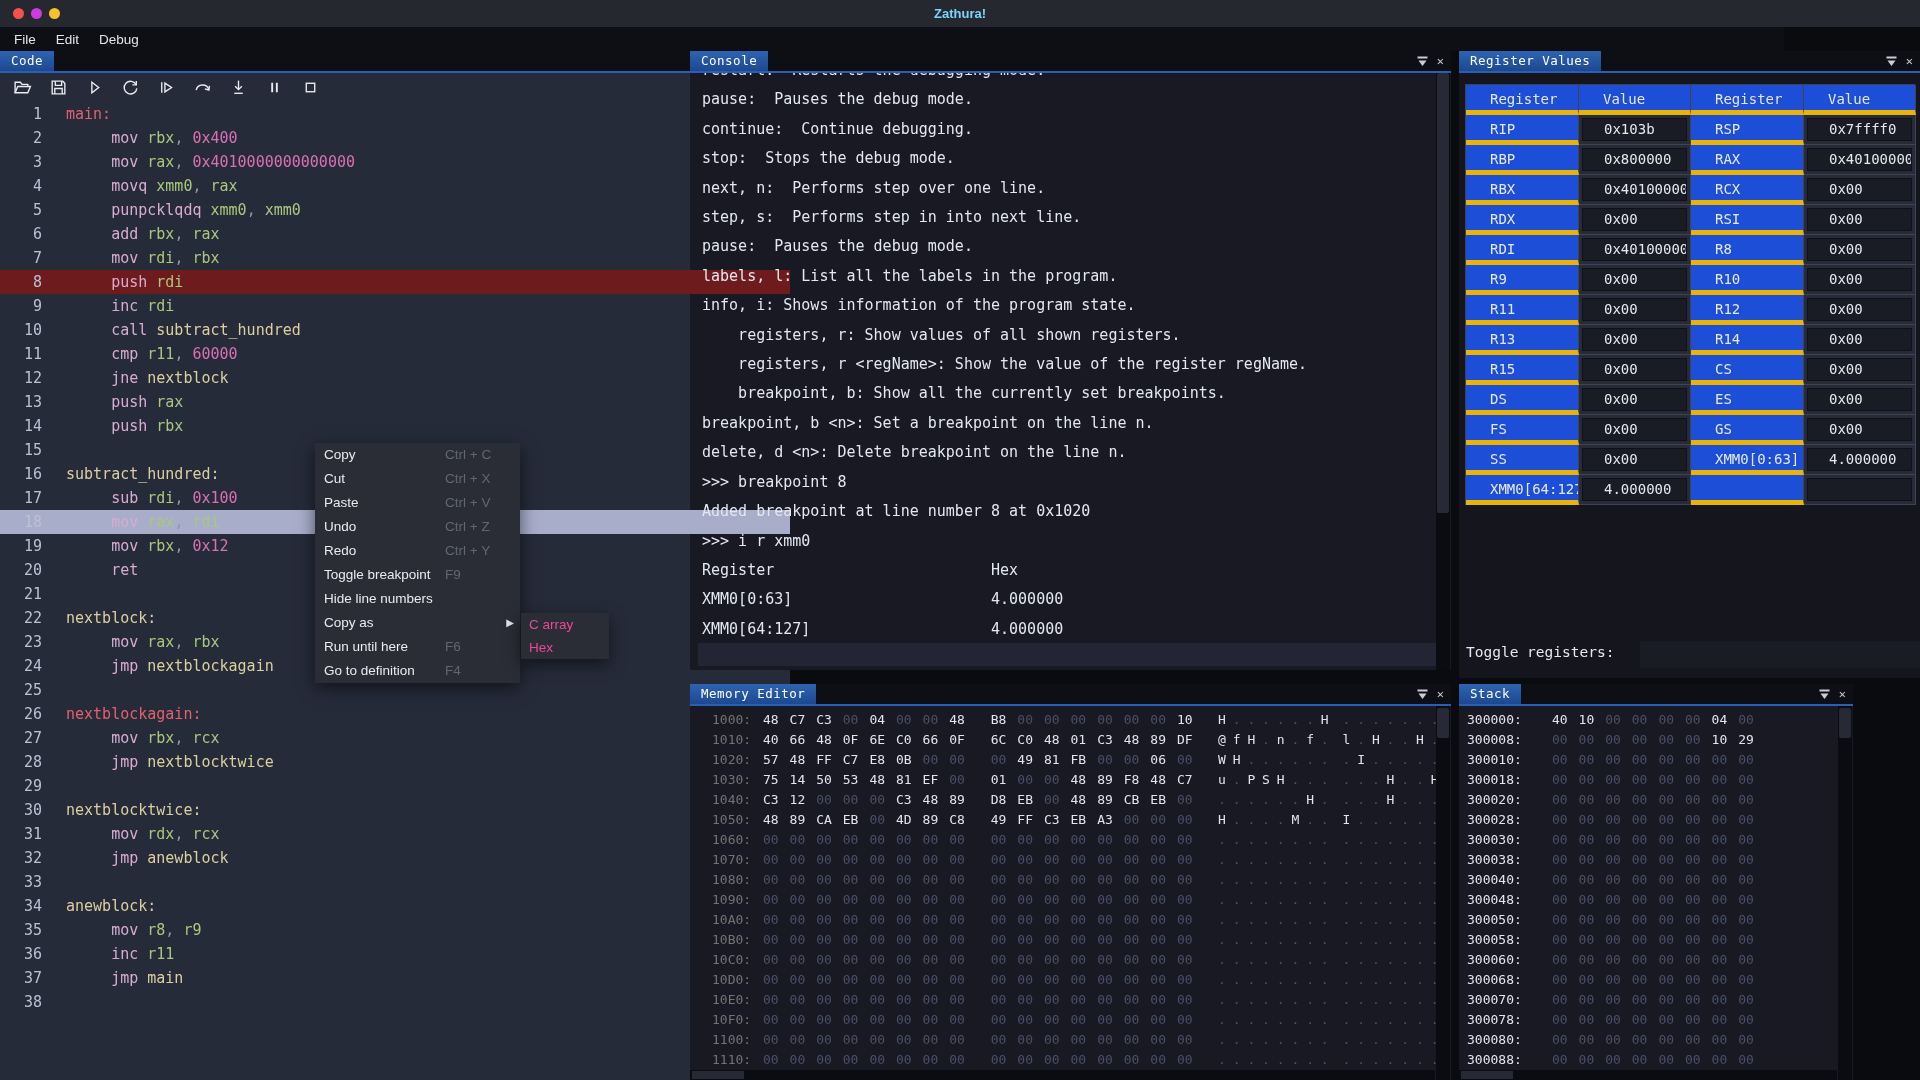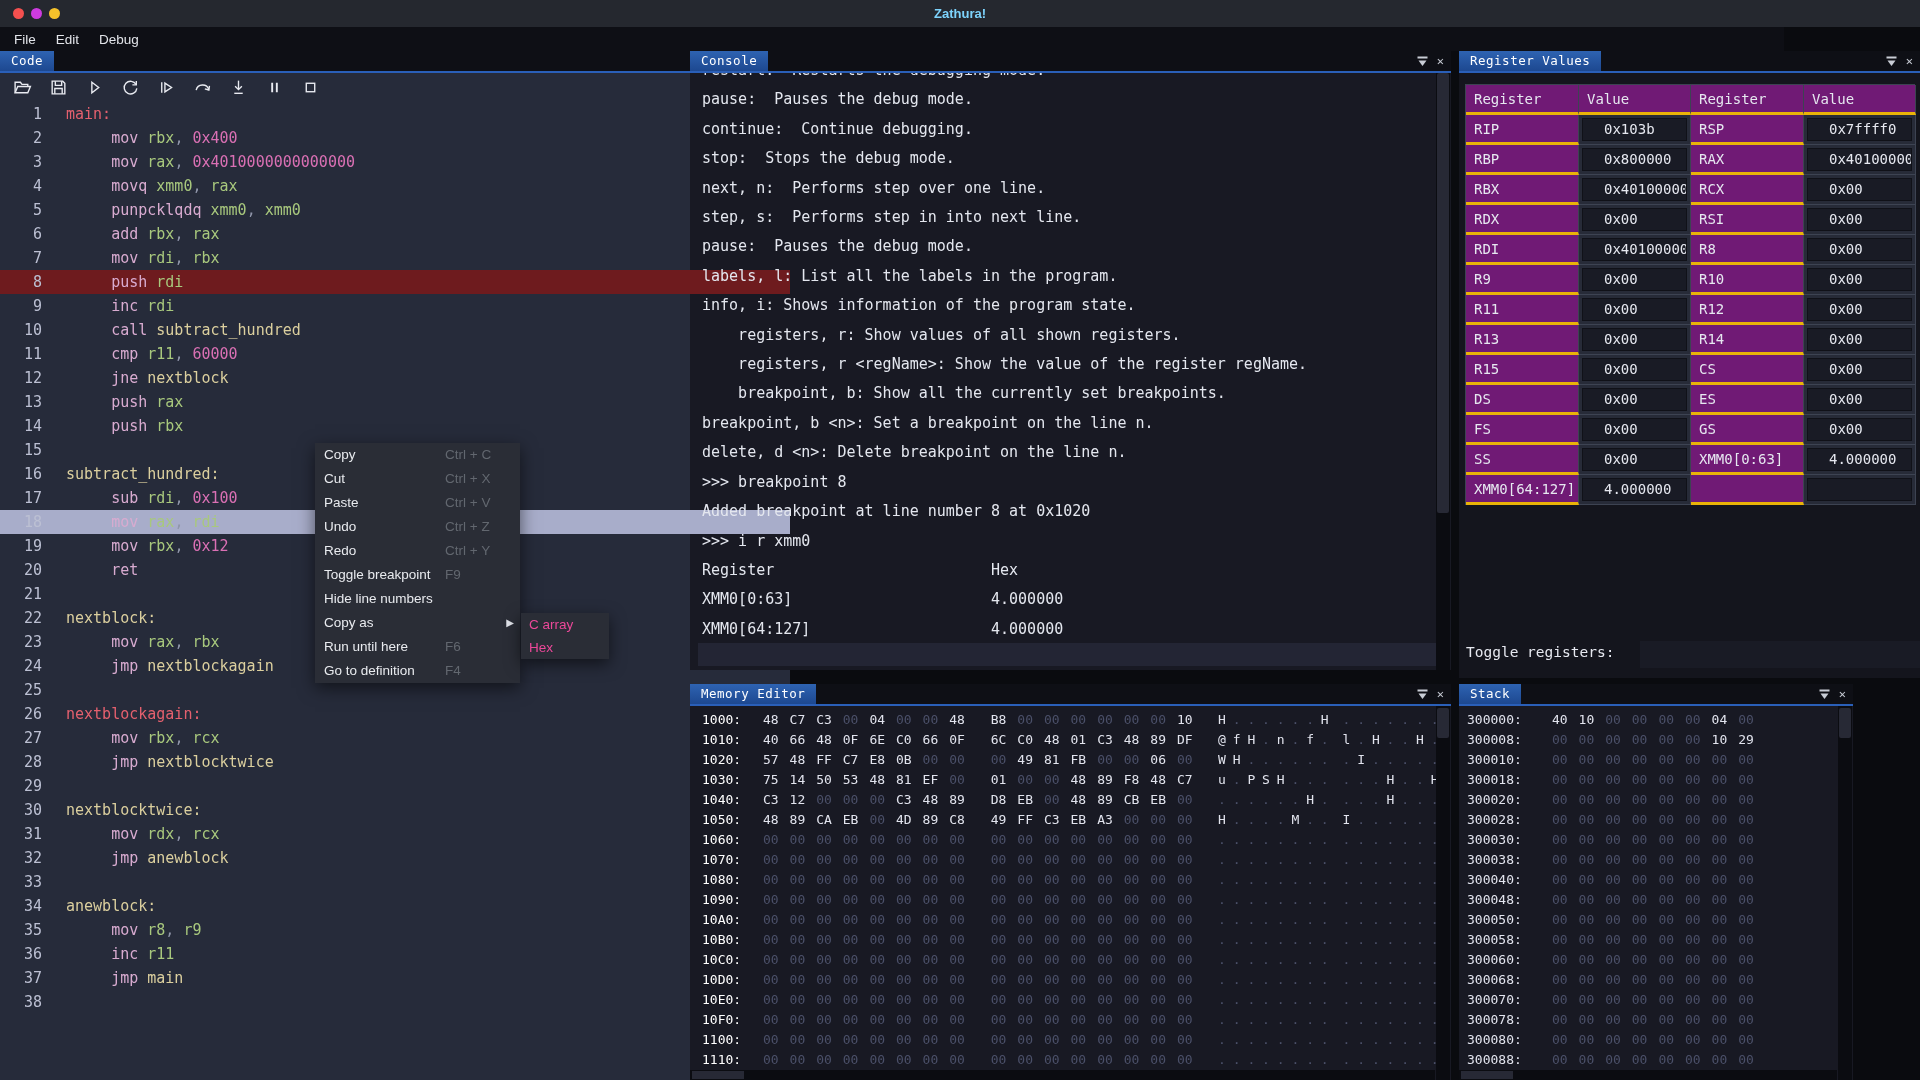--- a/index.html
+++ b/index.html
@@ -54,40 +54,40 @@
   .con-text{position:absolute;left:12px;top:5px;right:20px;white-space:pre;font-size:15px;
             line-height:29.4px;color:#e4e7ef;z-index:1;}
   .con-input{position:absolute;left:8px;right:10px;bottom:4px;height:23px;background:#232534;z-index:2;}
   .vscroll{position:absolute;right:1px;top:22px;bottom:0;width:14px;background:#0b0c11;z-index:3;}
   .vscroll .thumb{position:absolute;left:1px;right:1px;background:#272935;border-radius:2px;}
   .hscroll{position:absolute;left:0;right:16px;bottom:0;height:10px;background:#0b0c11;z-index:3;}
   .hscroll .thumb{position:absolute;left:2px;width:52px;top:1px;bottom:1px;background:#272935;}
   
   .mem-rows{position:absolute;left:0;top:26px;right:16px;font-size:13px;z-index:1;}
   .mrow,.srow{position:relative;height:20px;line-height:20px;white-space:pre;}
-  .maddr{position:absolute;left:12px;color:#ffffff;}
+  .maddr{position:absolute;left:22px;color:#737373;}
   .mbytes{position:absolute;left:73px;}
   .mbyte{display:inline-block;width:26.6px;}
   .mbyte.g{margin-left:15px;}
   .dim{color:#4b5069;}
   .bri{color:#e2e4ee;}
   .mascii{position:absolute;left:528px;}
   .achar{display:inline-block;width:14.7px;}
   .achar.g{margin-left:7px;}
   .stk-rows{position:absolute;left:0;top:26px;font-size:13px;z-index:1;}
   .saddr{position:absolute;left:8px;color:#e2e4ee;}
   .sbytes{position:absolute;left:93px;}
   .sbyte{display:inline-block;width:26.6px;}
   
   .regtable{position:absolute;left:6px;top:33px;width:450px;display:grid;
             grid-template-columns:113px 112px 113px 112px;grid-auto-rows:30px;
             border-top:1px solid #3d4352;border-left:1px solid #3d4352;
             font-size:14px;box-sizing:border-box;}
-  .rcell,.rhead{background:#701a75;border-right:1px solid #3d4352;border-bottom:3px solid #eab308;
-         line-height:29px;padding-left:8px;color:#e6e8f0;overflow:hidden;white-space:nowrap;}
+  .rcell,.rhead{background:#1d4ed8;border-right:1px solid #3d4352;border-bottom:5px solid #eab308;
+         line-height:29px;padding-left:24px;color:#e6e8f0;overflow:hidden;white-space:nowrap;}
   .vcell{position:relative;background:#272b38;border-right:1px solid #3d4352;
          border-bottom:1px solid #3d4352;}
   .vinput{position:absolute;top:3px;left:3px;right:3px;bottom:3px;background:#191b25;
           border:1px solid #101118;line-height:21px;padding-left:21px;color:#e6e8f0;
           overflow:hidden;white-space:nowrap;}
   .toggle-label{position:absolute;left:7px;top:593px;font-size:14.5px;color:#e6e8f0;}
   .toggle-input{position:absolute;left:181px;right:0;top:590px;height:27px;background:#191b25;}
   
   .ctxmenu{position:absolute;left:315px;top:443px;width:205px;background:#2a2d36;
            box-shadow:0 5px 16px rgba(0,0,0,.55);z-index:50;

